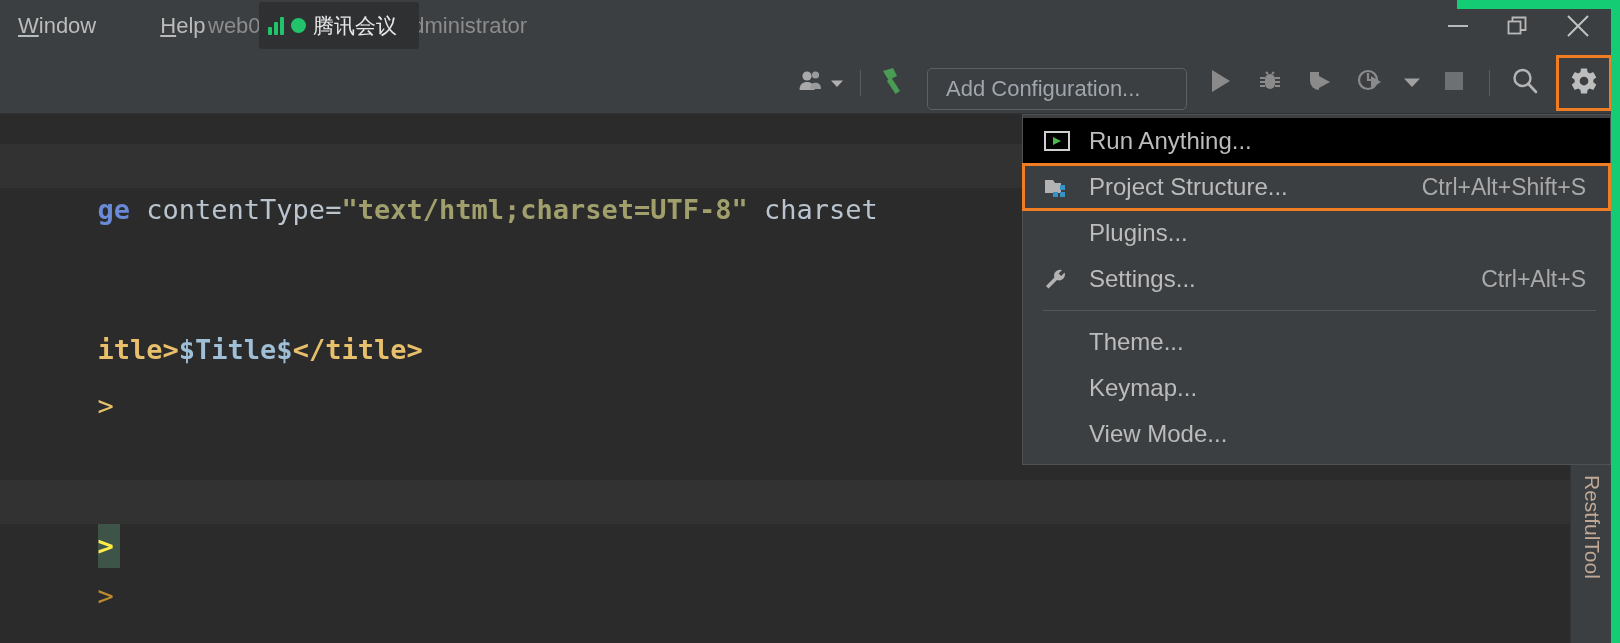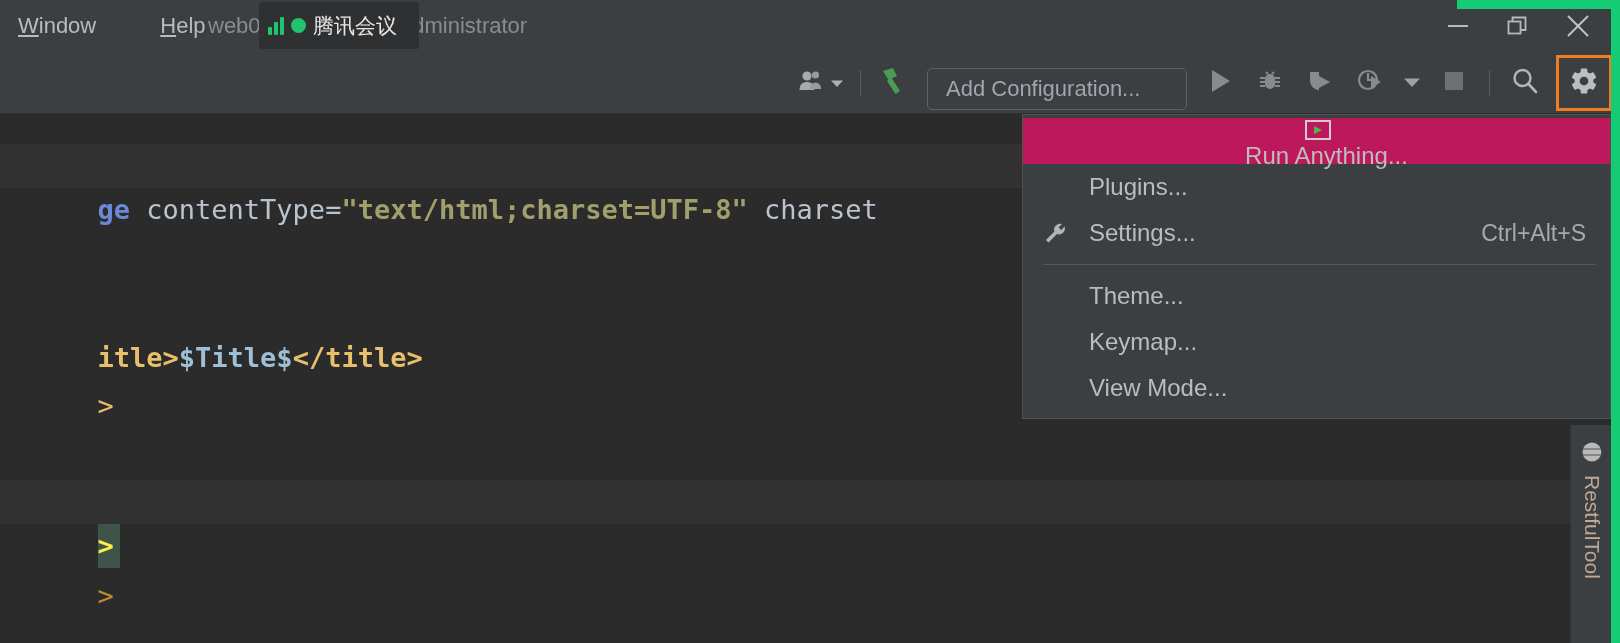--- a/index.html
+++ b/index.html
@@ -131,40 +131,40 @@
   
   .popup {
     position:absolute; left:1022px; top:114px; width:589px;
     background:#3c3f41; border:1px solid #4e5254;
     z-index:50; padding:3px 0 7px 0;
   }
   .mrow {
     position:relative; height:46px; display:flex; align-items:center;
     padding-left:20px; color:#bcbcbc; font-size:24px;
   }
-  .mrow.selected { background:#be185d;flex-direction:column; }
+  .mrow.selected { background:#000000; }
   .mrow.boxed { outline:3px solid #f07c23; outline-offset:-2px; }
   .mrow .micon { width:46px; display:flex; align-items:center; justify-content:flex-start; }
   .mrow .mlabel { flex:1; white-space:nowrap; }
   .mrow .mkey { color:#a9a9a9; font-size:23px; padding-right:24px; white-space:nowrap; }
   .mrow.noicon { padding-left:66px; }
   .msep { height:1px; background:#54585a; margin:8px 14px 8px 20px; }
 </style>
 </head>
 <body>
 
 <div id="root">
 
   <div class="editor">
 
     <div class="code-line cl-hl" style="top:30px;">
       <span class="tok-dir">ge</span><span class="tok-attr"> contentType=</span><span class="tok-str">"text/html;charset=UTF-8"</span><span class="tok-attr"> charset</span>
     </div>
 
-    <div class="code-line" style="top:178px;font-weight:bold;">
+    <div class="code-line" style="top:170px;font-weight:bold;">
       <span class="tok-tag">itle&gt;</span><span class="tok-var">$Title$</span><span class="tok-tag">&lt;/title&gt;</span>
     </div>
 
     <div class="code-line" style="top:226px;">
       <span class="tok-tag">&gt;</span>
     </div>
 
     <div class="code-line" style="top:316px;padding-left:38px;">
       <span class="tok-text">Hello Xzy</span>
     </div>
@@ -314,20 +314,32 @@
       <span class="micon">
         <svg width="28" height="24" viewBox="0 0 28 24">
           <rect x="2" y="3" width="24" height="18" fill="none" stroke="#cfcfcf" stroke-width="2"></rect>
           <polygon points="10,8 18,12 10,16" fill="#4eb84e"></polygon>
         </svg>
       </span>
       <span class="mlabel">Run Anything...</span>
       <span class="mkey"></span>
     </div>
 
+    <div class="mrow boxed">
+      <span class="micon">
+        <svg width="28" height="24" viewBox="0 0 28 24">
+          <path d="M2 5 h8 l2 3 h6 v10 H2 Z" fill="#b3b3b3"></path>
+          <rect x="17" y="10" width="5" height="5" fill="#3592c4"></rect>
+          <rect x="17" y="17" width="5" height="5" fill="#3592c4"></rect>
+          <rect x="10" y="17" width="5" height="5" fill="#3592c4"></rect>
+        </svg>
+      </span>
+      <span class="mlabel">Project Structure...</span>
+      <span class="mkey">Ctrl+Alt+Shift+S</span>
+    </div>
 
     <div class="mrow noicon">
       <span class="mlabel">Plugins...</span>
       <span class="mkey"></span>
     </div>
 
     <div class="mrow">
       <span class="micon">
         <svg width="28" height="24" viewBox="0 0 28 24">
           <path d="M19 3 a6 6 0 0 0 -7.6 7.6 L3 19 l2.5 2.5 L14 13.1 A6 6 0 0 0 21.6 5.5 L18.2 8.9 L15.7 6.4 Z" fill="#b3b3b3"></path>

